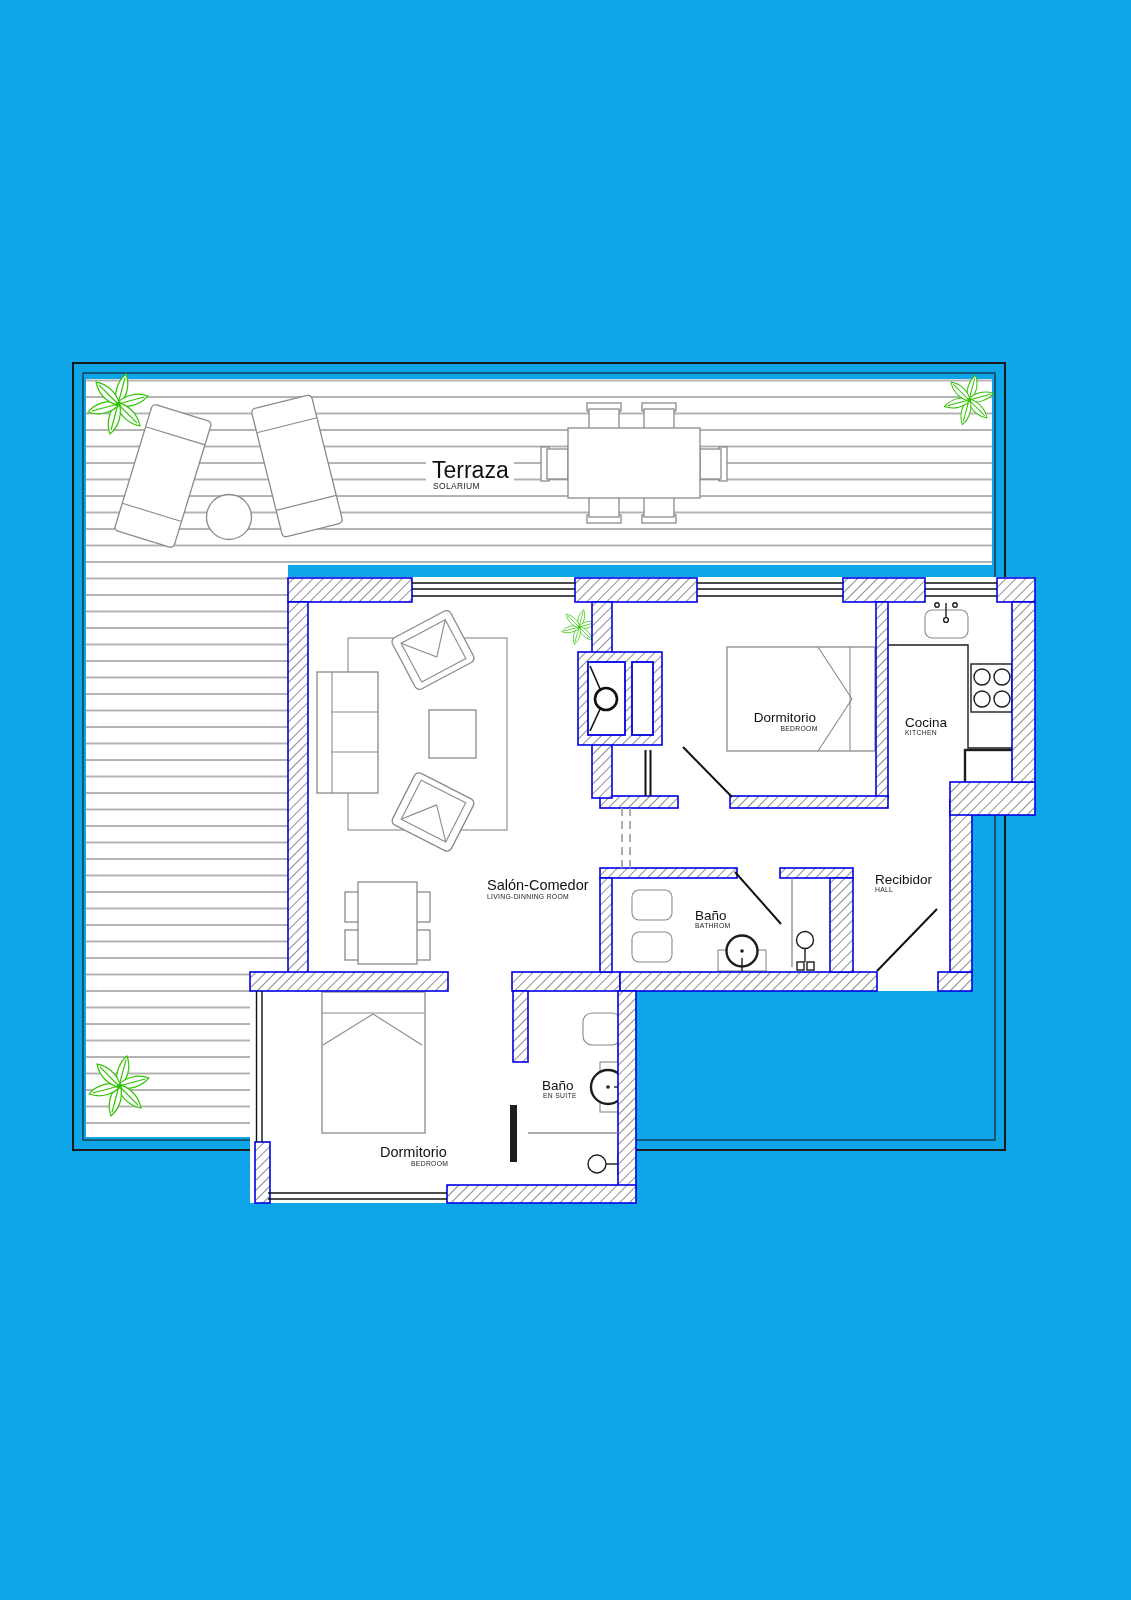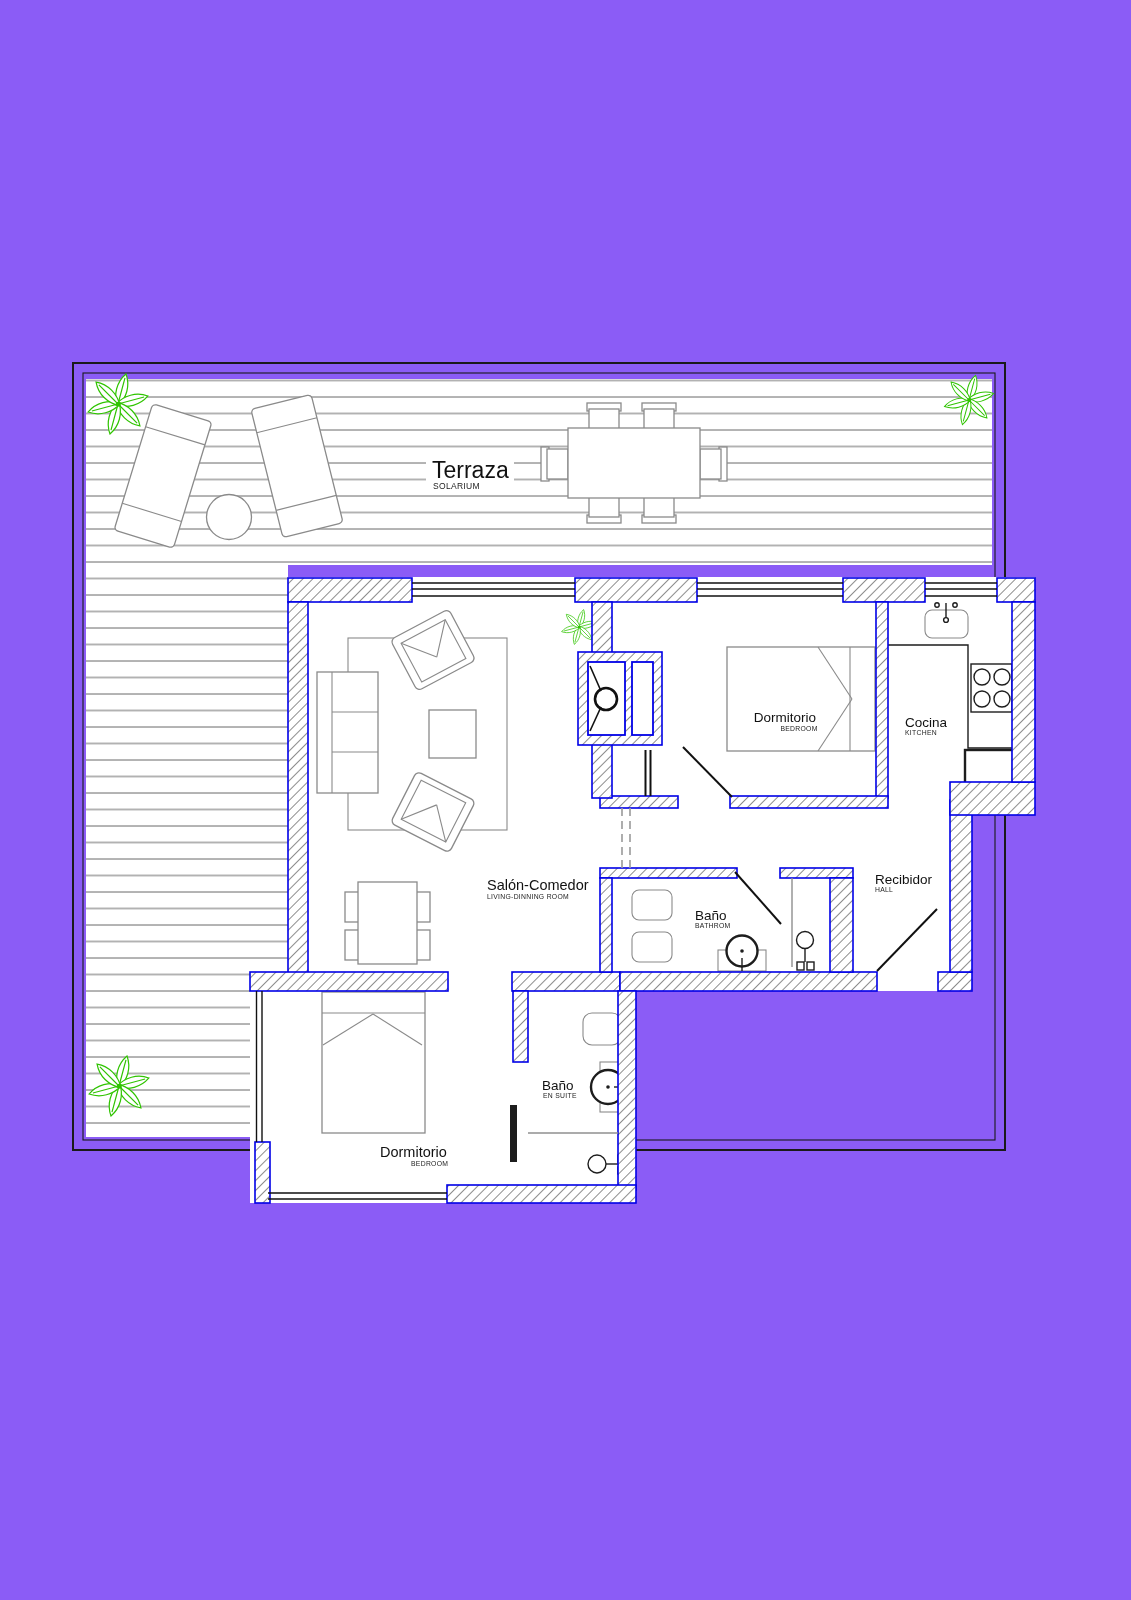--- a/index.html
+++ b/index.html
@@ -1,16 +1,16 @@
 <!DOCTYPE html>
 <html style="--wall-blue: #0000e6; --furn-grey: #8a8a8a; --deck-grey: #8c8c8c; --plant-green: #2fc400; --line-black: #1a1a1a;"><head>
 <meta charset="utf-8">
 <style>
   html,body{margin:0;padding:0;background:#fff;}
-  .stage{width:1131px;height:1600px;position:relative;background:#8b5cf6;}
+  .stage{width:1131px;height:1600px;position:relative;background:#0ea5e9;}
   svg{display:block}
   .border-line{fill:none;stroke:#1a1a1a}
   .wall{fill:url(#hatch);stroke:var(--wall-blue,#0000e6);stroke-width:1.6}
   .cell{fill:#fff;stroke:var(--wall-blue,#0000e6);stroke-width:1.8}
   .win{stroke:#111;stroke-width:1.4;fill:none}
   .door{stroke:#111;stroke-width:2;fill:none}
   .furn{fill:#fff;stroke:var(--furn-grey,#8a8a8a);stroke-width:1.3}
   .furnline{stroke:var(--furn-grey,#8a8a8a);stroke-width:1.1;fill:none}
   .fix{fill:#fff;stroke:#1d1d1d;stroke-width:2.4}
   .fixthin{fill:#fff;stroke:#1d1d1d;stroke-width:1.4}

